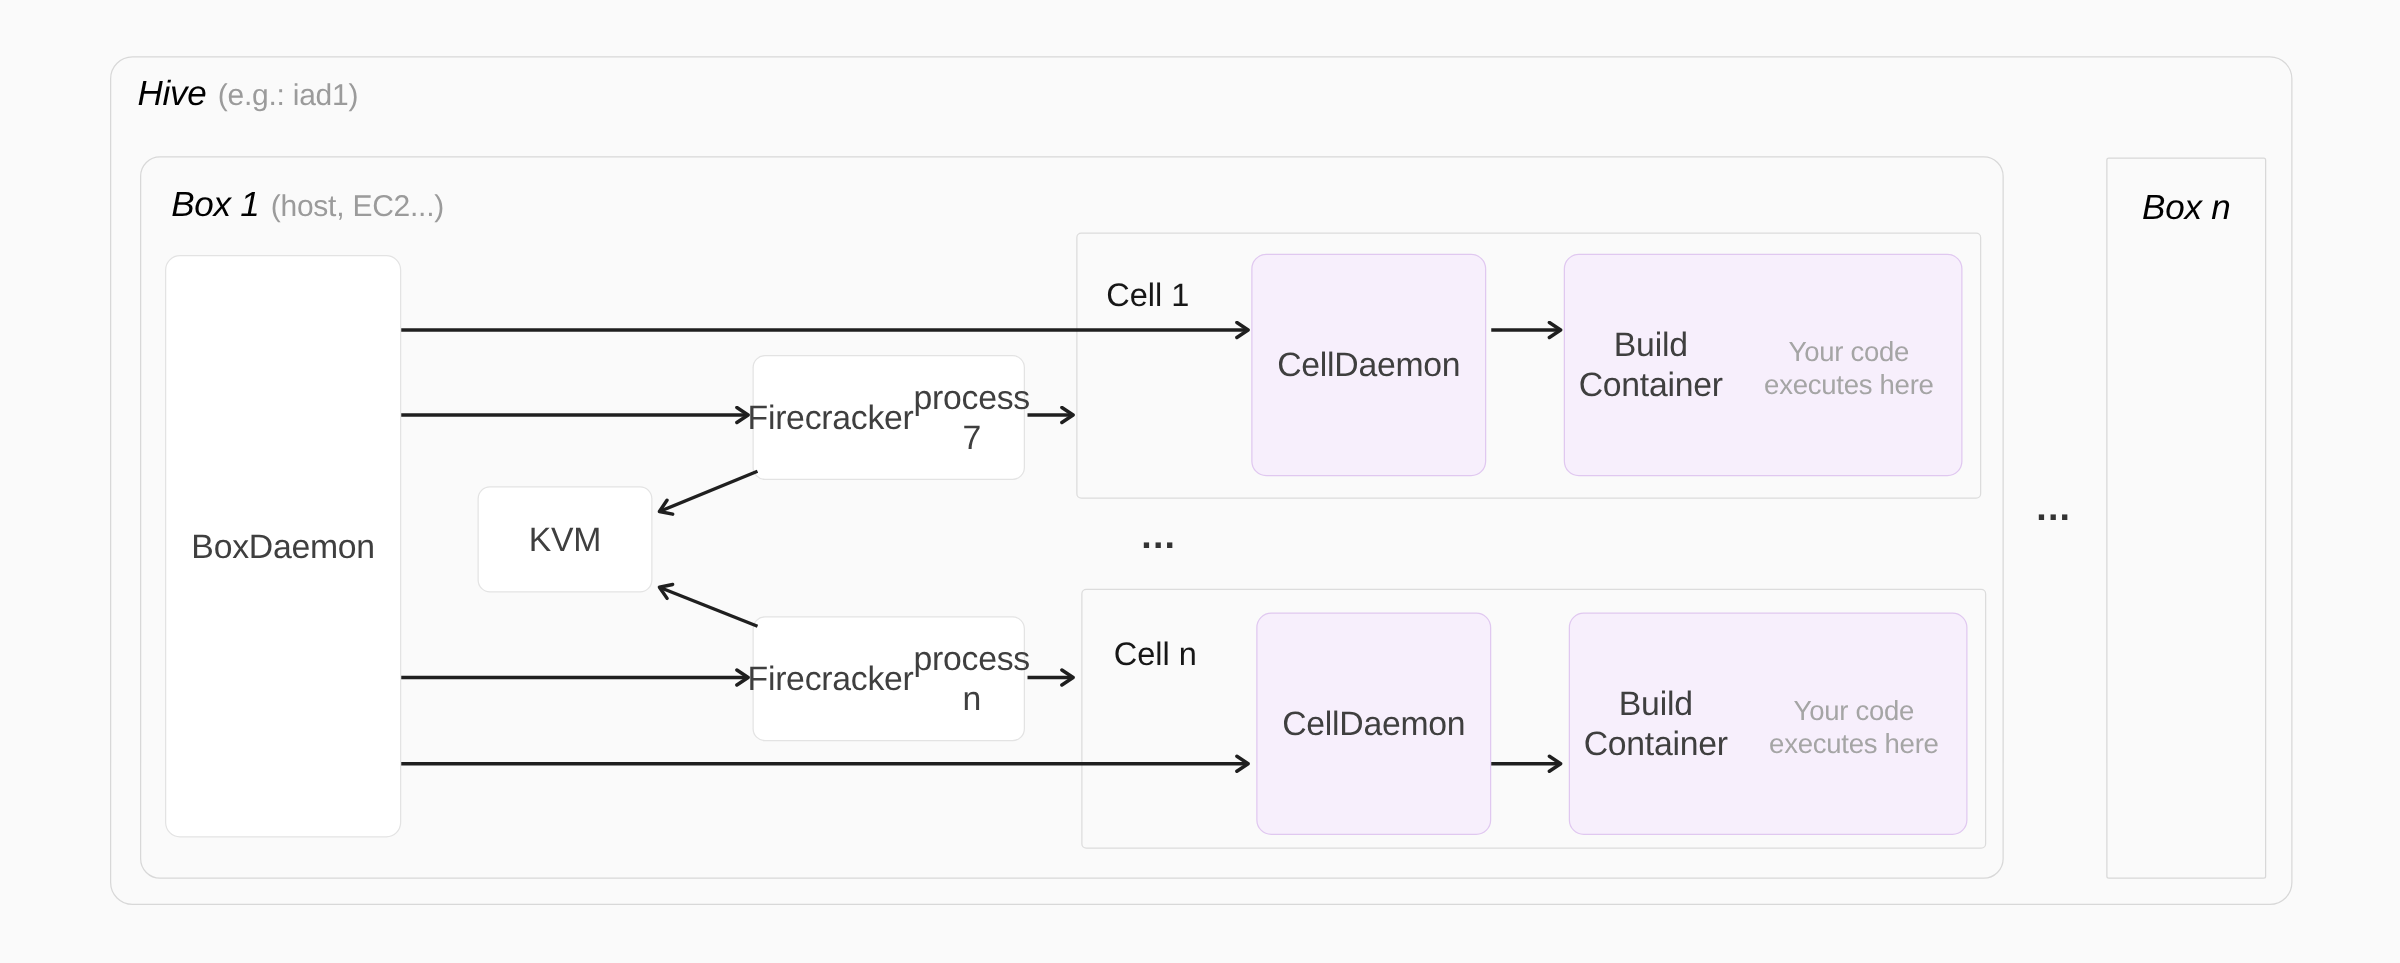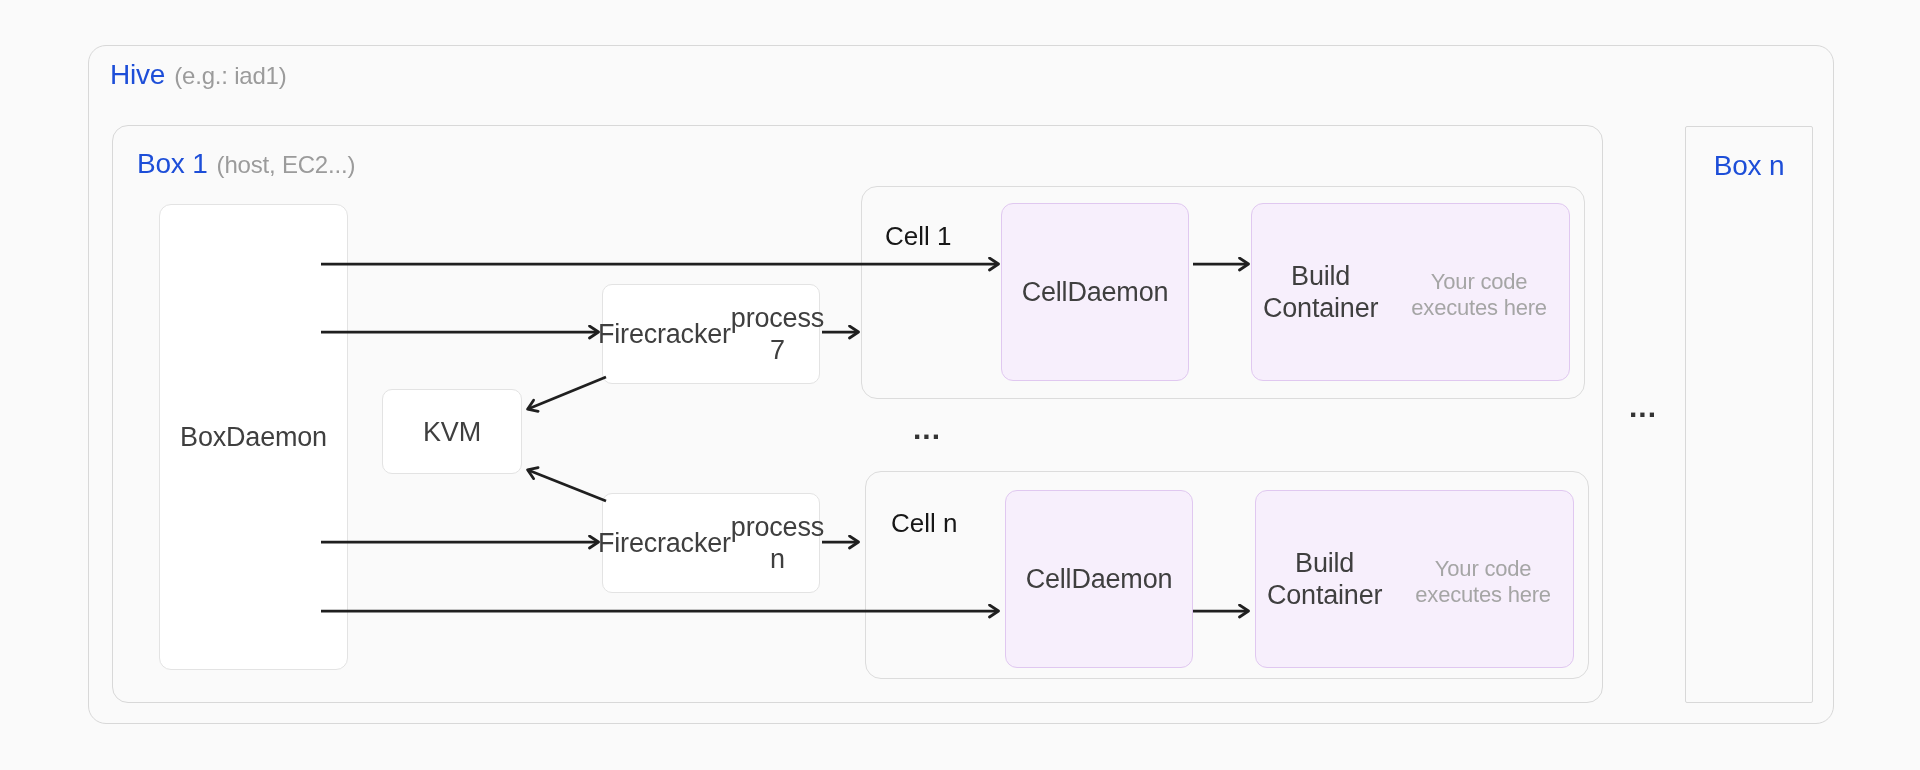--- a/index.html
+++ b/index.html
@@ -4,29 +4,29 @@
 <style>
   html,body{margin:0;padding:0;background:#fafafa;}
   .stage{
     position:relative;width:1920px;height:770px;background:#fafafa;
     font-family:"Liberation Sans",sans-serif;overflow:hidden;
     -webkit-font-smoothing:antialiased;
   }
   .abs{position:absolute;box-sizing:border-box;}
   .frame{border:1.5px solid #d8d8d8;border-radius:18px;background:transparent;}
   .title-row{display:flex;align-items:baseline;gap:9px;white-space:nowrap;line-height:30px;}
-  .t1{font-size:28px;color:#1d4ed8;letter-spacing:-0.2px;}
+  .t1{font-size:28px;color:#000000;letter-spacing:-0.2px;font-style:italic;}
   .t2{font-size:24px;color:#9b9b9b;letter-spacing:-0.2px;}
   .node{
     background:#ffffff;border:1.5px solid #e3e3e3;border-radius:12px;
     display:flex;flex-direction:row;align-items:center;justify-content:center;
     color:#3f3f3f;font-size:27px;line-height:32px;text-align:center;letter-spacing:-0.2px;
   }
   .purple{background:var(--purple-fill,#f7effc);border-color:var(--purple-border,#e0c8f0);}
-  .cellwrap{border:1.5px solid #dcdcdc;border-radius:16px;}
+  .cellwrap{border:1.5px solid #dcdcdc;border-radius:4px;}
   .cell-title{font-size:26px;color:#171717;line-height:28px;white-space:nowrap;}
   .sub{font-size:22px;color:#a5a5a5;line-height:26px;margin-top:5px;letter-spacing:-0.2px;}
   .ellipsis{font-size:30px;font-weight:700;color:#333333;letter-spacing:1px;line-height:30px;}
   svg.arrows{position:absolute;left:0;top:0;pointer-events:none;}
 </style>
 </head>
 <body>
 
 <div class="stage">
 
@@ -37,21 +37,21 @@
       <span class="t2">(e.g.: iad1)</span>
     </div>
 
     <div class="abs frame" style="left:23px;top:79px;width:1491px;height:578px;border-radius:16px;">
 
       <div class="abs title-row" style="left:24px;top:23px;">
         <span class="t1">Box 1</span>
         <span class="t2">(host, EC2...)</span>
       </div>
 
-      <div class="abs node" style="left:19px;top:78px;width:189px;height:466px;margin-left:27px;">
+      <div class="abs node" style="left:19px;top:78px;width:189px;height:466px;">
         <span>Box</span>
         <span>Daemon</span>
       </div>
 
       <div class="abs node" style="left:269px;top:263px;width:140px;height:85px;border-radius:10px;">
         <span>KVM</span>
       </div>
 
       <div class="abs node" style="left:489px;top:158px;width:218px;height:100px;border-radius:10px;">
         <span>Firecracker</span>

